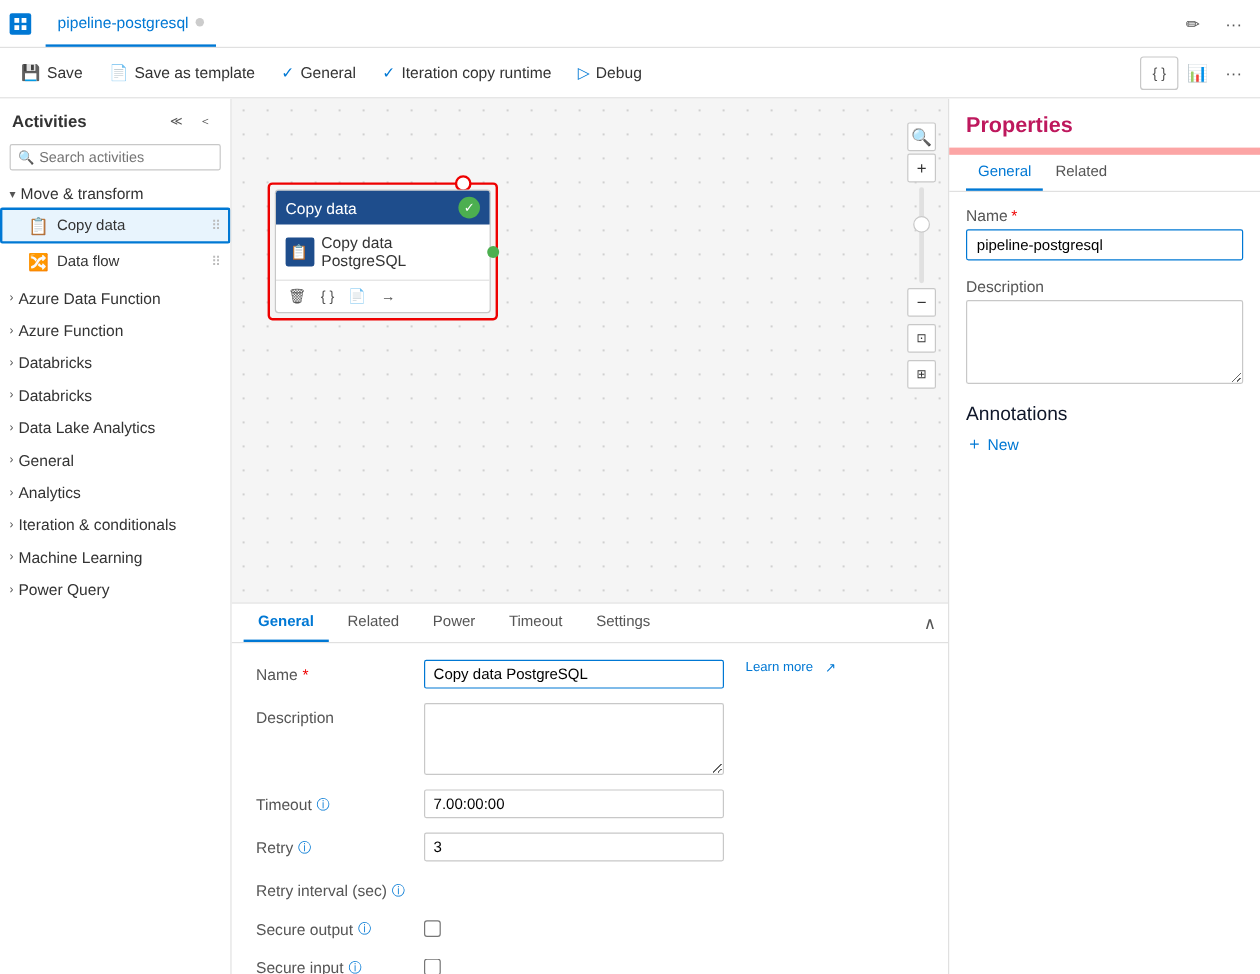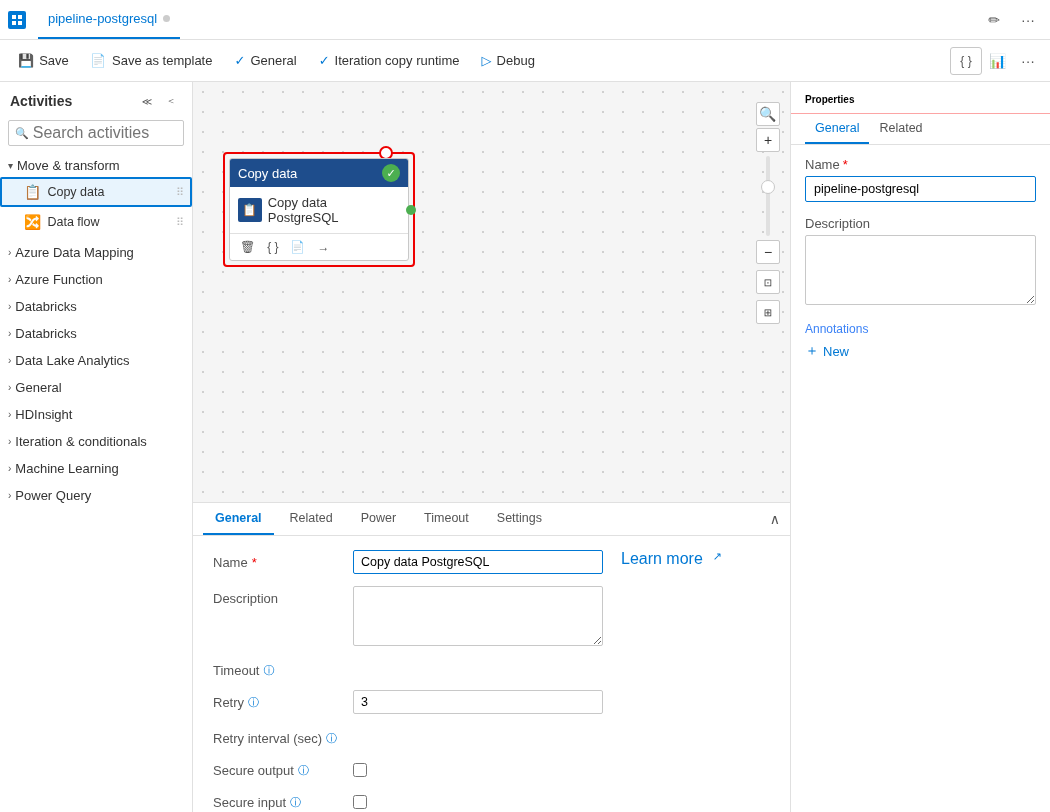--- a/index.html
+++ b/index.html
@@ -114,21 +114,21 @@
       align-items: center;
       border: 1px solid #c8c8c8;
       border-radius: 2px;
       padding: 3px 6px;
       background: #fff;
     }
     .search-box input {
       border: none;
       outline: none;
       flex: 1;
-      font-size: 16px;
+      font-size: 12px;
       color: #555;
       background: transparent;
     }
     .search-icon { color: #888; font-size: 11px; margin-right: 4px; }
     .sidebar-items {
       overflow-y: auto;
       flex: 1;
     }
     .sidebar-section {
       padding: 2px 0;
@@ -381,42 +381,42 @@
       height: 60px;
       border: 1px solid #c8c8c8;
       border-radius: 2px;
       padding: 4px 7px;
       font-size: 12.5px;
       outline: none;
       resize: vertical;
     }
     .learn-more {
       color: #0078d4;
-      font-size: 16px;
+      font-size: 11px;
       text-decoration: none;
       margin-left: 8px;
       white-space: nowrap;
     }
     .checkbox-input { width: 14px; height: 14px; margin-top: 5px; }
 
     
     .properties-panel {
       width: 260px;
       min-width: 260px;
       background: #fff;
       border-left: 1px solid #e0e0e0;
       display: flex;
       flex-direction: column;
     }
     .props-header {
       padding: 12px 14px 8px;
-      font-size: 10px;
+      font-size: 18px;
       font-weight: 600;
-      color: #000000;
-      border-bottom: 1px solid #fca5a5;
+      color: #be185d;
+      border-bottom: 6px solid #fca5a5;
     }
     .props-tabs {
       display: flex;
       border-bottom: 1px solid #e0e0e0;
       padding: 0 14px;
     }
     .props-tab {
       padding: 7px 10px;
       cursor: pointer;
       font-size: 12.5px;
@@ -459,22 +459,22 @@
       border-radius: 2px;
       padding: 5px 8px;
       font-size: 12.5px;
       outline: none;
       resize: vertical;
     }
     .props-annotations {
       margin-top: 4px;
     }
     .props-annotations-label {
-      font-size: 12px;
-      color: #3b82f6;
+      font-size: 16px;
+      color: #0f172a;
       margin-bottom: 6px;
     }
     .new-annotation-btn {
       display: flex;
       align-items: center;
       gap: 4px;
       color: #0078d4;
       font-size: 12.5px;
       cursor: pointer;
       border: none;
@@ -564,21 +564,21 @@
         <div class="sidebar-item">
           <span class="sidebar-item-icon">🔀</span>
           <span class="sidebar-item-label">Data flow</span>
           <span class="item-drag-icon">⠿</span>
         </div>
       </div>
 
       <div class="sidebar-section">
         <div class="sidebar-section-header">
           <span class="sidebar-section-chevron">›</span>
-          <span>Azure Data Mapping</span>
+          <span>Azure Data Function</span>
         </div>
       </div>
       <div class="sidebar-section">
         <div class="sidebar-section-header">
           <span class="sidebar-section-chevron">›</span>
           <span>Azure Function</span>
         </div>
       </div>
       <div class="sidebar-section">
         <div class="sidebar-section-header">
@@ -600,21 +600,21 @@
       </div>
       <div class="sidebar-section">
         <div class="sidebar-section-header">
           <span class="sidebar-section-chevron">›</span>
           <span>General</span>
         </div>
       </div>
       <div class="sidebar-section">
         <div class="sidebar-section-header">
           <span class="sidebar-section-chevron">›</span>
-          <span>HDInsight</span>
+          <span>Analytics</span>
         </div>
       </div>
       <div class="sidebar-section">
         <div class="sidebar-section-header">
           <span class="sidebar-section-chevron">›</span>
           <span>Iteration &amp; conditionals</span>
         </div>
       </div>
       <div class="sidebar-section">
         <div class="sidebar-section-header">
@@ -694,20 +694,21 @@
             <span>Description</span>
           </div>
           <textarea class="form-textarea" style=""></textarea>
         </div>
 
         <div class="form-row">
           <div class="form-label">
             <span>Timeout</span>
             <span class="info-icon">ⓘ</span>
           </div>
+          <input class="form-input" type="text" value="7.00:00:00" style="">
         </div>
 
         <div class="form-row">
           <div class="form-label">
             <span>Retry</span>
             <span class="info-icon">ⓘ</span>
           </div>
           <input class="form-input" type="text" value="3" style="">
         </div>
 

